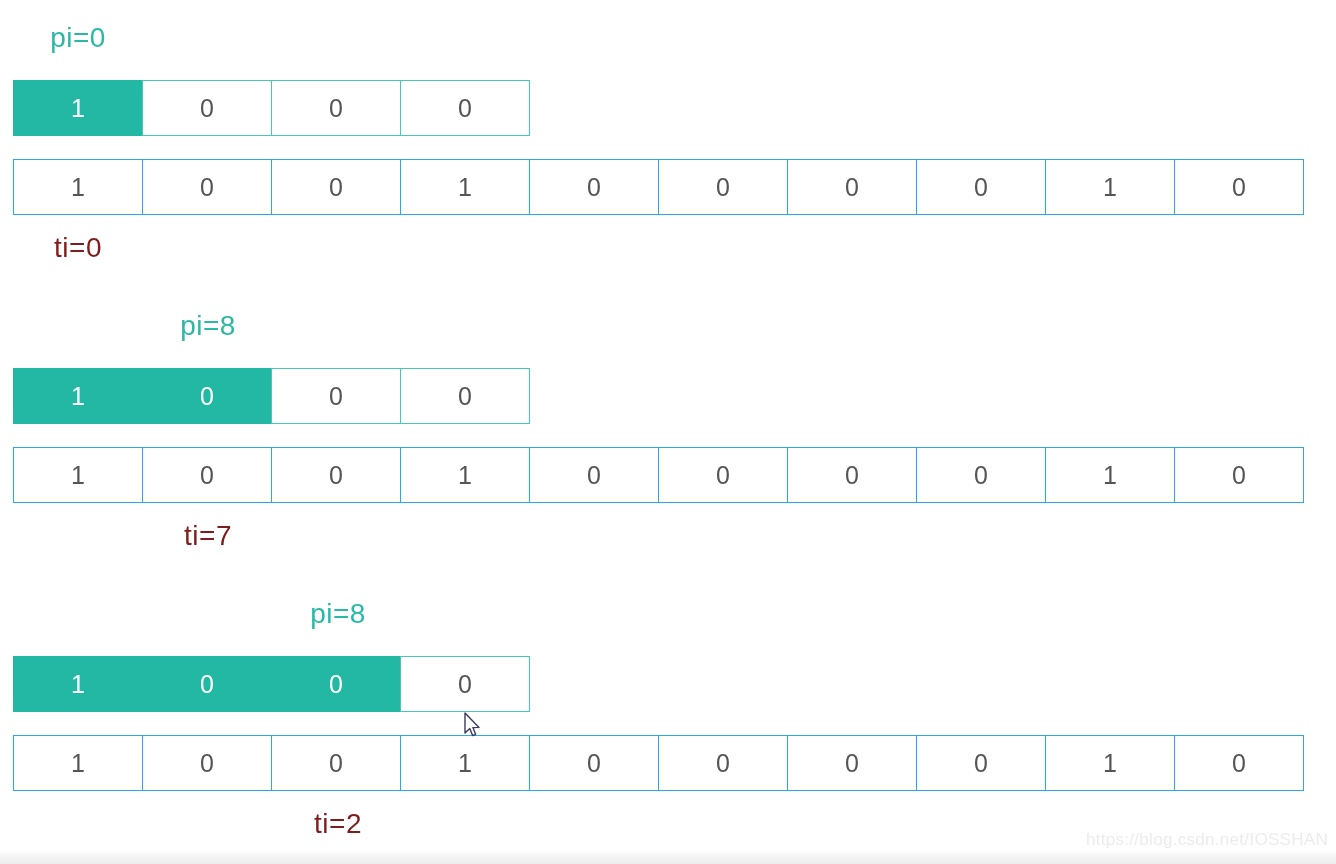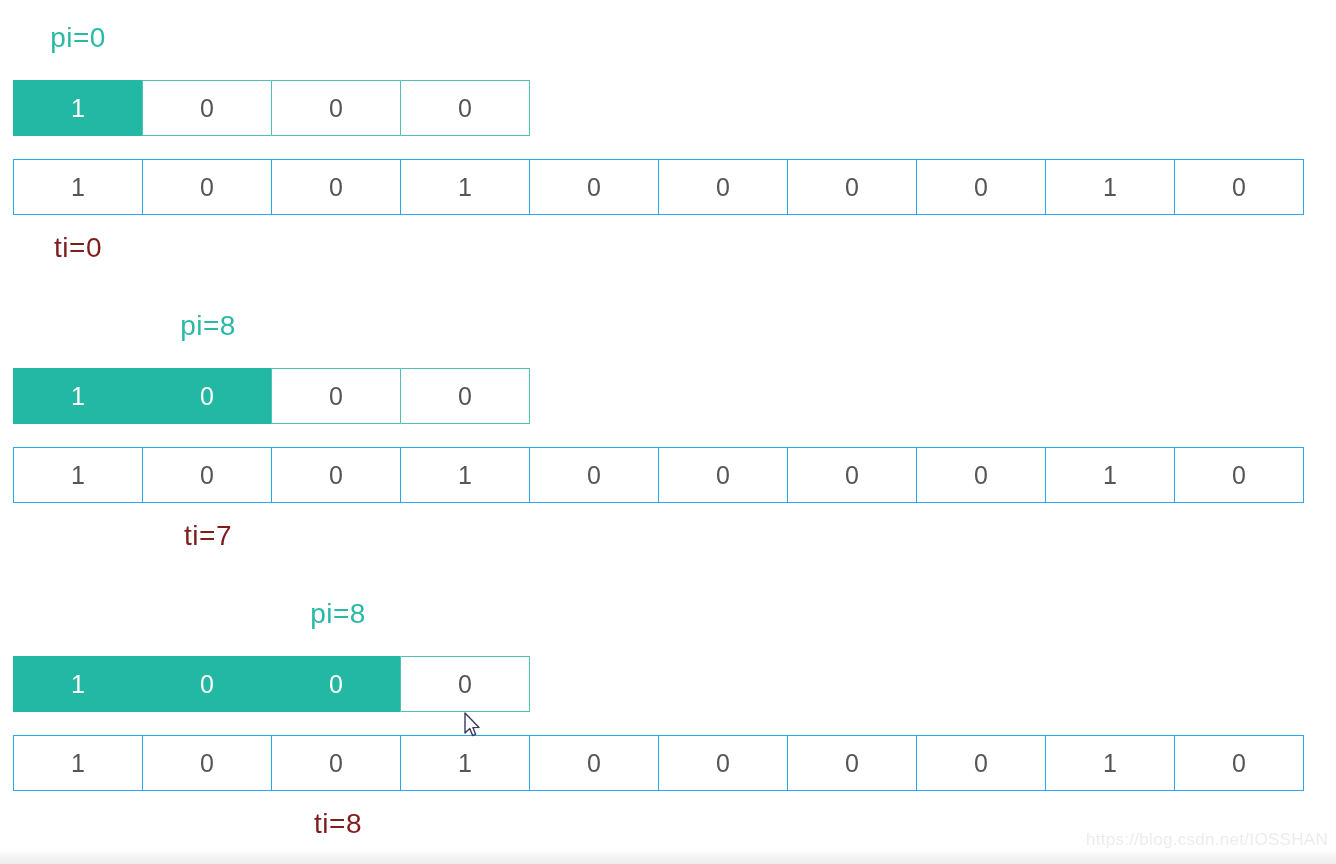--- a/index.html
+++ b/index.html
@@ -194,21 +194,21 @@
         <div class="cell">0</div>
         <div class="cell">1</div>
         <div class="cell">0</div>
         <div class="cell">0</div>
         <div class="cell">0</div>
         <div class="cell">0</div>
         <div class="cell">1</div>
         <div class="cell">0</div>
       </div>
 
-    <div class="step-label text-label" style="top: 234px; left: 338px;">ti=8</div>
+    <div class="step-label text-label" style="top: 234px; left: 338px;">ti=2</div>
   </div>
 
   <svg id="mouse-cursor" viewBox="0 0 18 26" xmlns="http://www.w3.org/2000/svg" style="left: 463px; top: 712px;">
     <path d="M2,1 L2,21 L6.8,16.6 L9.6,23.6 L12.6,22.3 L9.9,15.6 L16,15.4 Z" fill="#ffffff" stroke="#3b3b5c" stroke-width="1.4" stroke-linejoin="round"></path>
   </svg>
 
   <div id="bottom-strip"></div>
   <div id="watermark">https://blog.csdn.net/IOSSHAN</div>
 
 </div>

